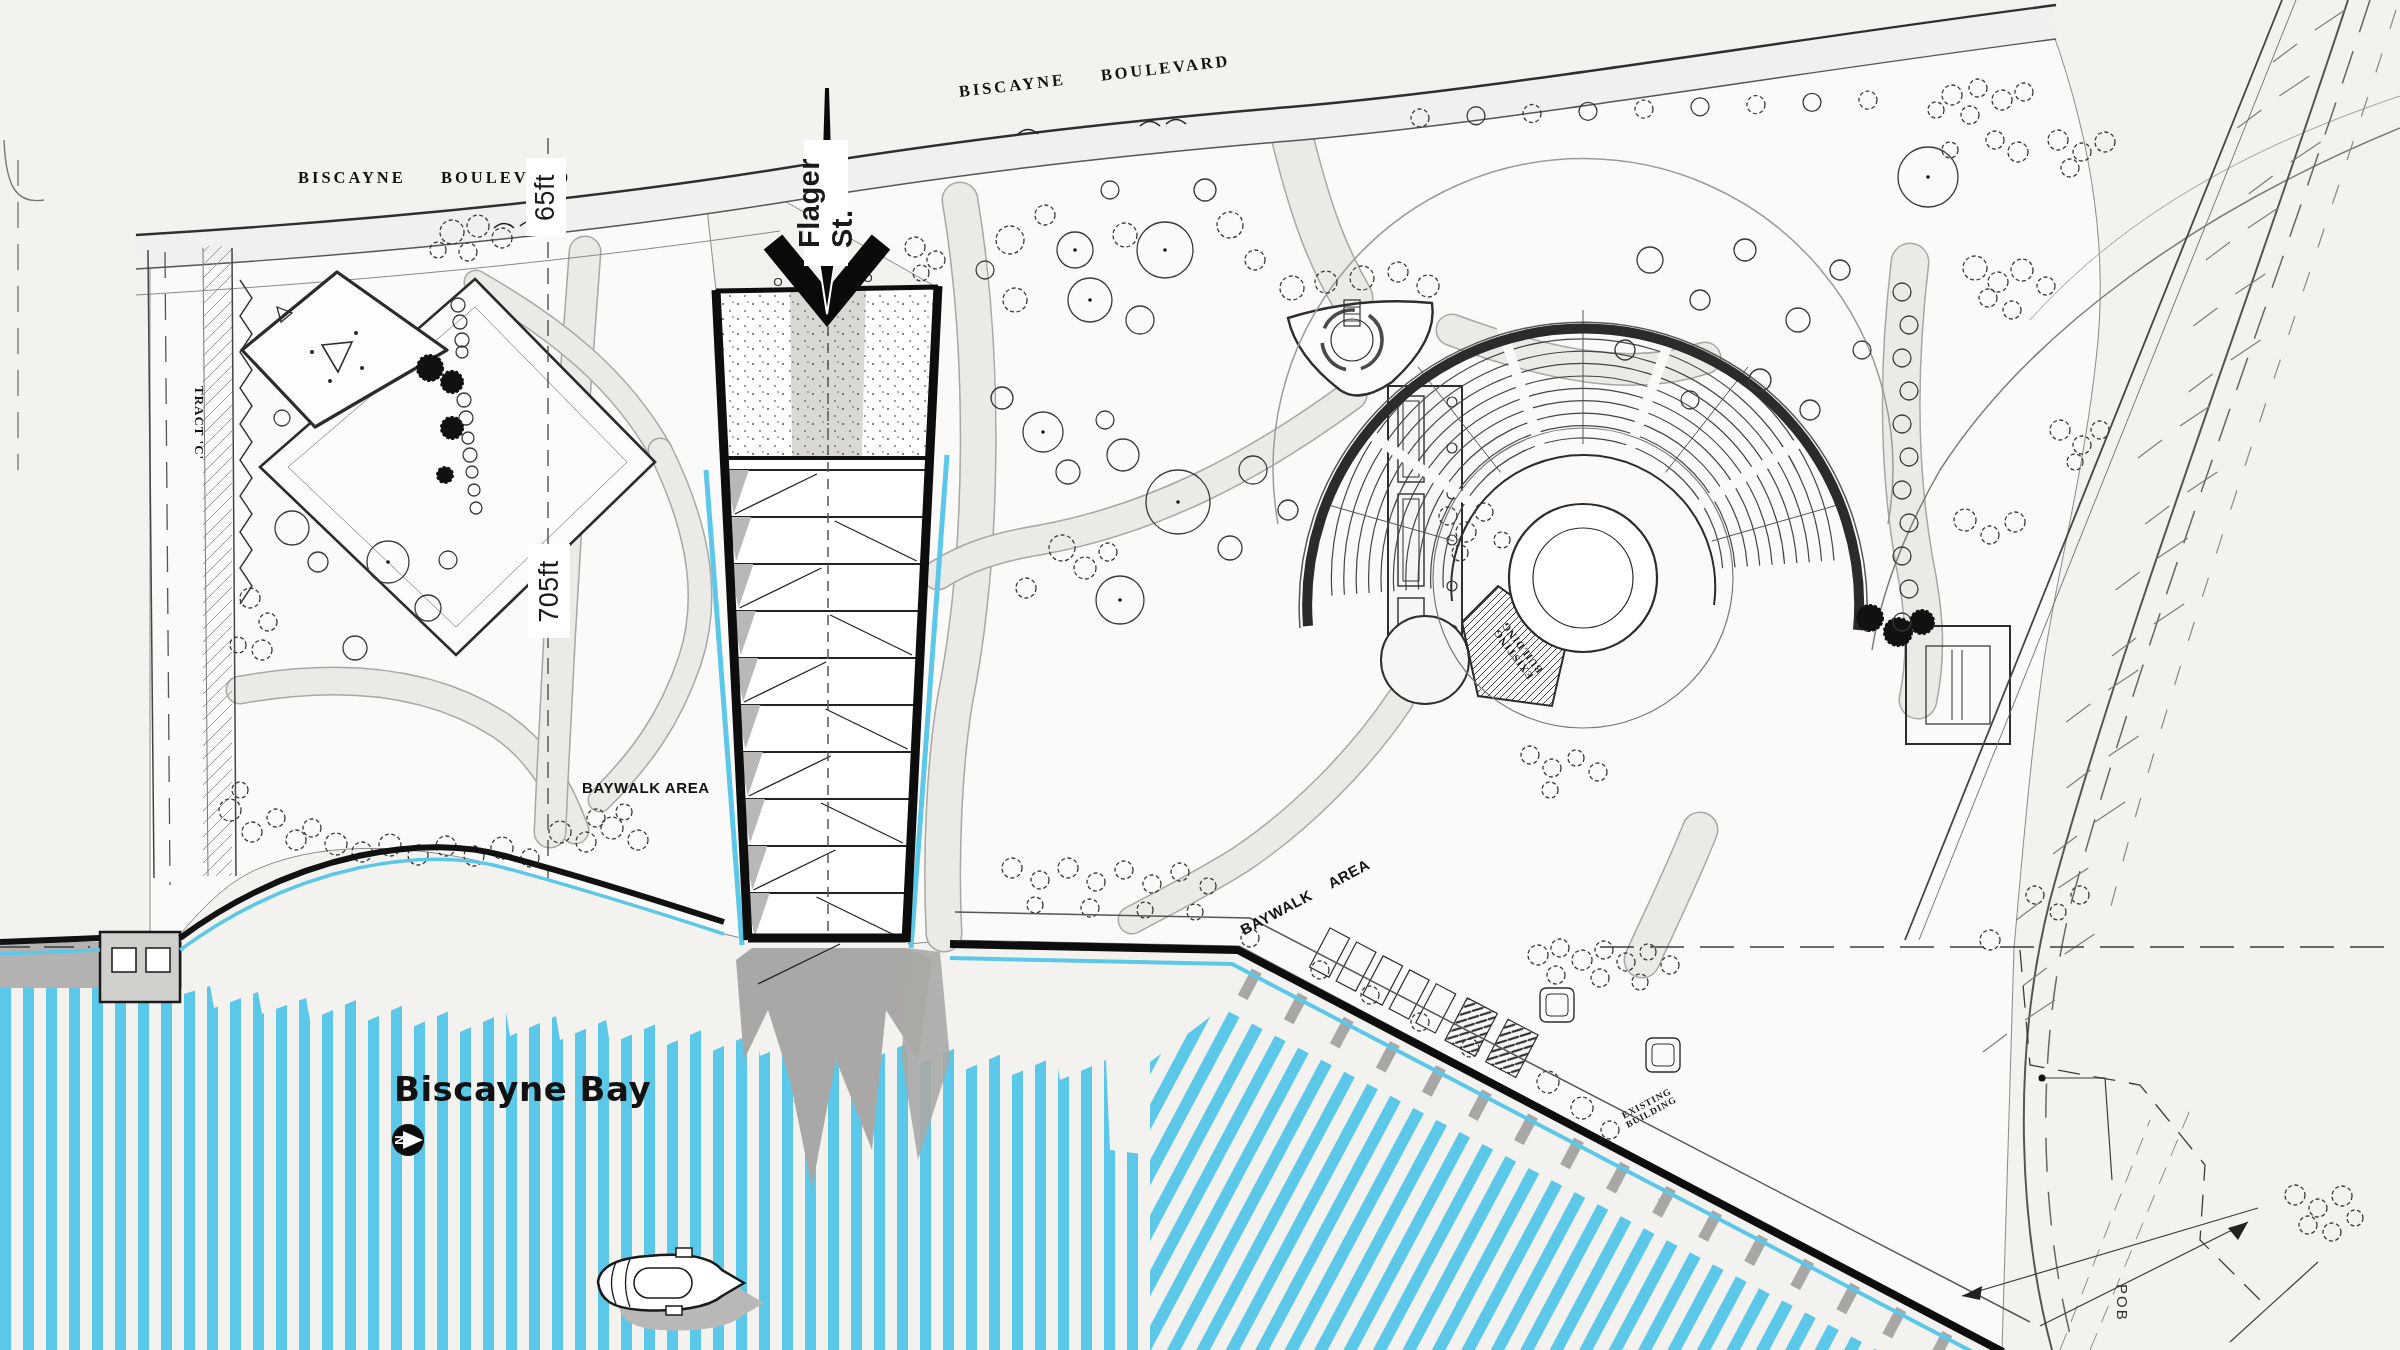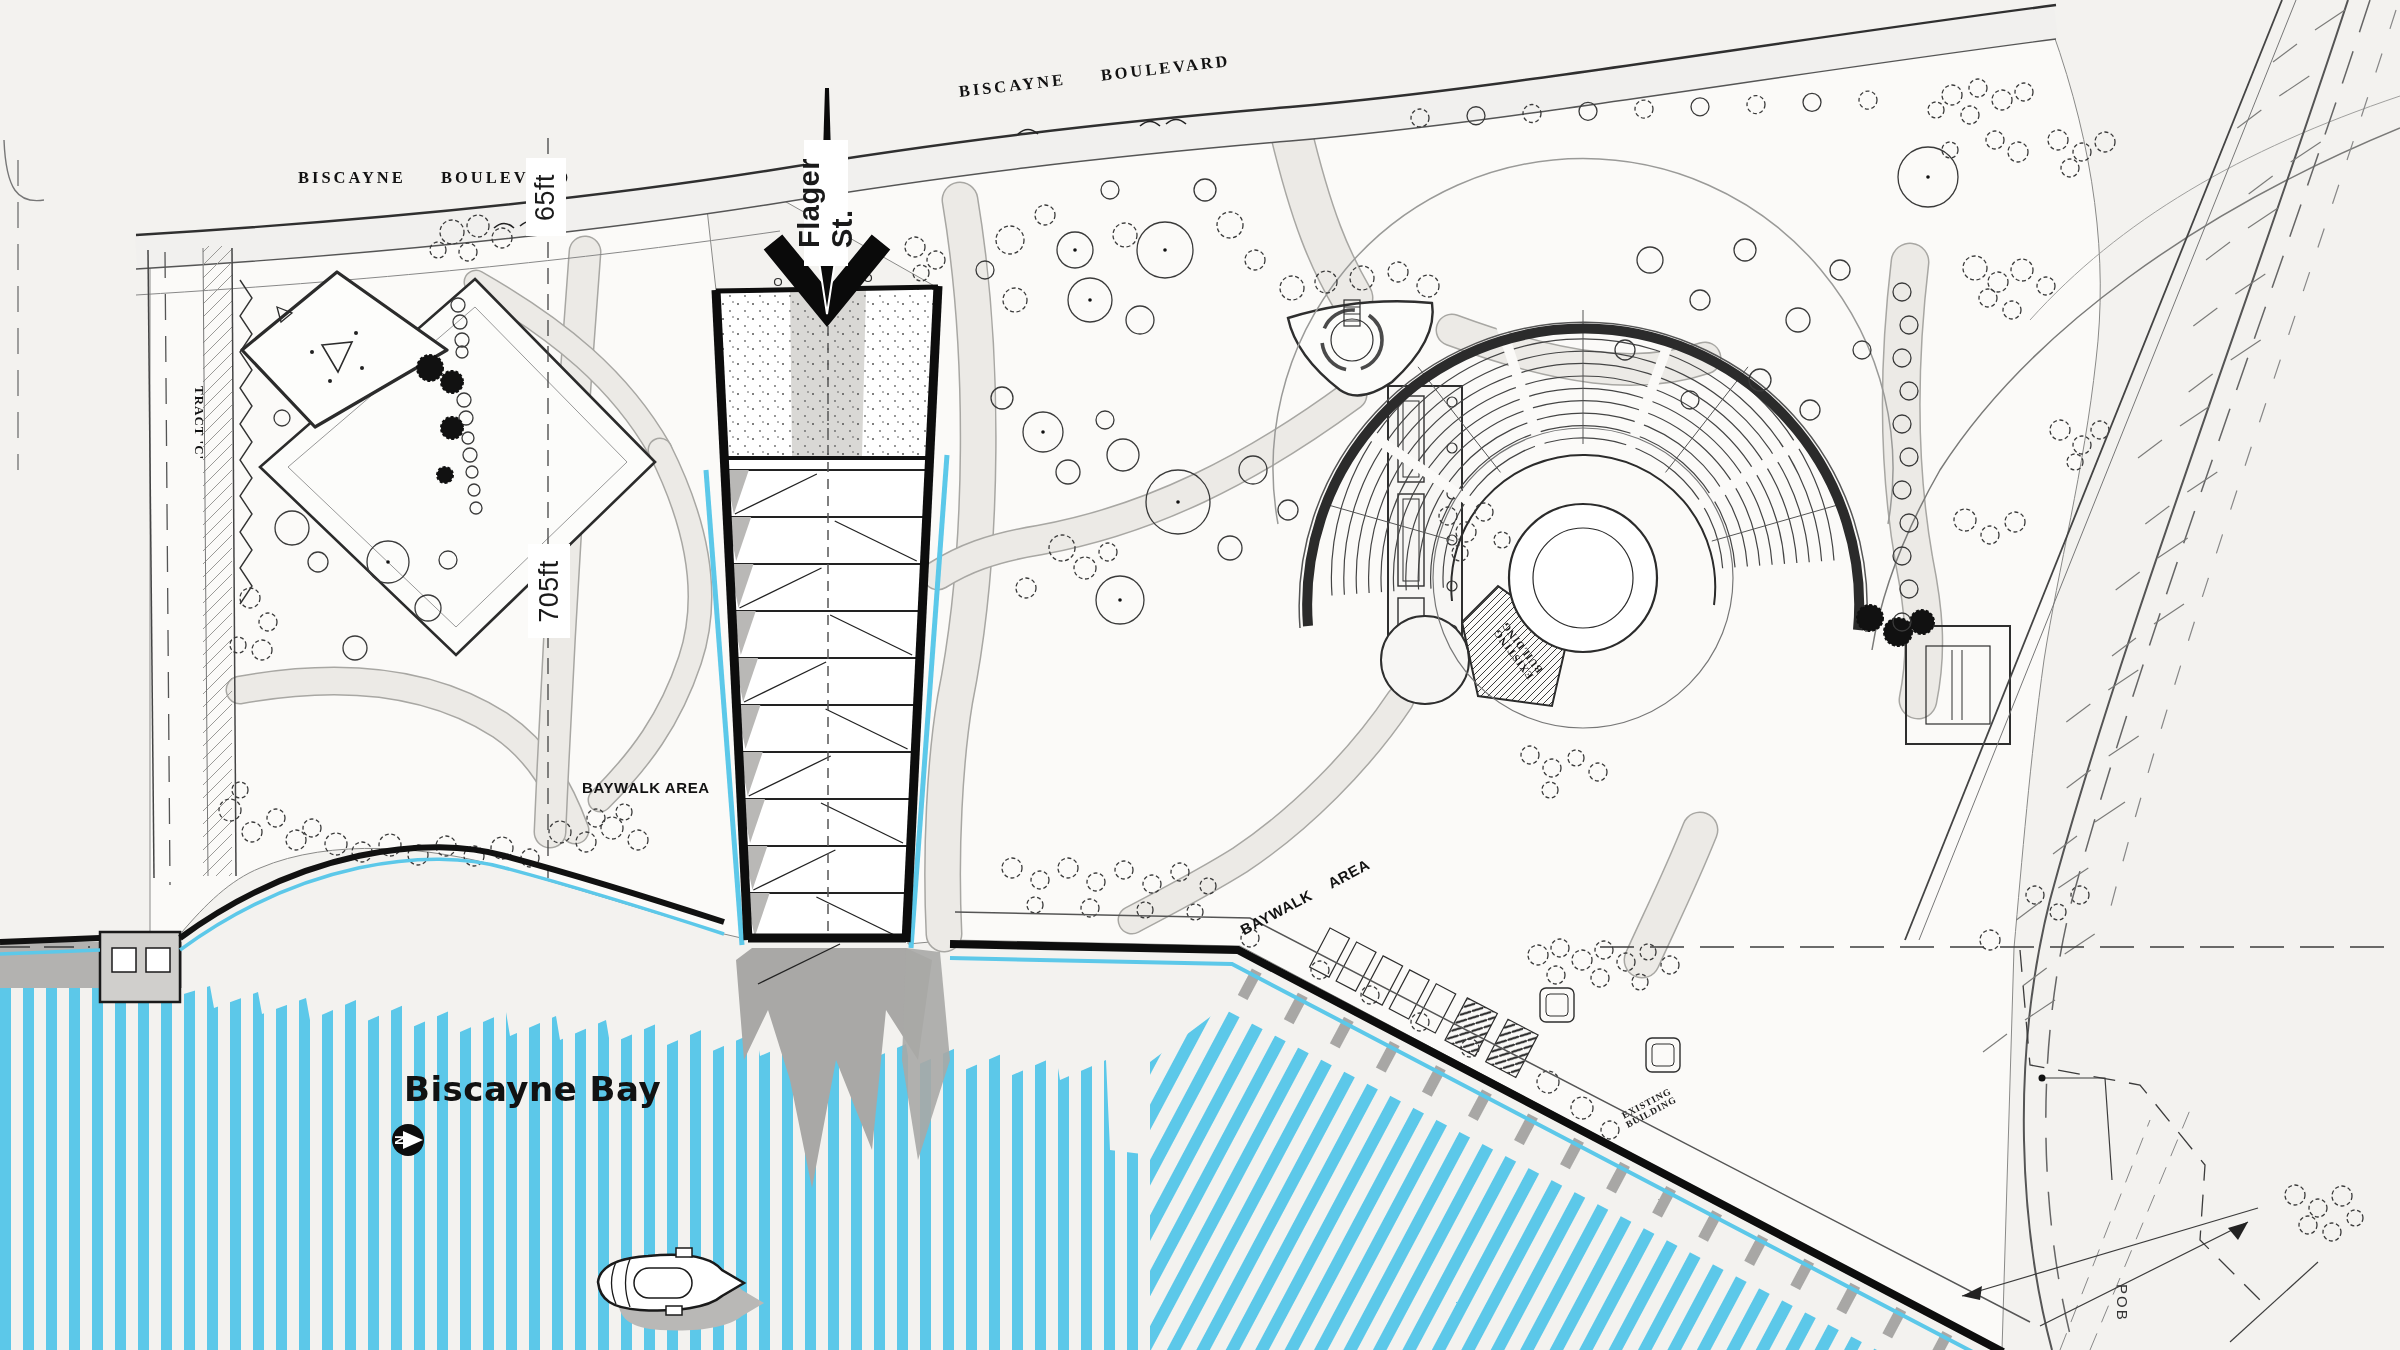--- a/index.html
+++ b/index.html
@@ -598,18 +598,18 @@
 </div>
 
 <div class="vbox" style="left:528px;top:544px;width:42px;height:94px">
   <span>705ft</span>
 </div>
 
 <div class="lbl baywalk" style="left:582px;top:780px">BAYWALK AREA</div>
 
 <div class="lbl baywalk" style="left:1238px;top:924px;transform:rotate(-28deg);transform-origin:0 0;word-spacing:16px">BAYWALK AREA</div>
 
-<div class="lbl bayname" style="left:404px;top:1072px">Biscayne Bay</div>
+<div class="lbl bayname" style="left:394px;top:1072px">Biscayne Bay</div>
 
 <div class="lbl rot90" style="left:206px;top:386px;font-family:'Liberation Serif',serif;font-weight:bold;font-size:13px;letter-spacing:1px">TRACT 'C'</div>
 
 <div class="lbl rot90" style="left:2130px;top:1284px;font-size:15px;letter-spacing:2px;color:#333">POB</div>
 </div>
 
 </body></html>

